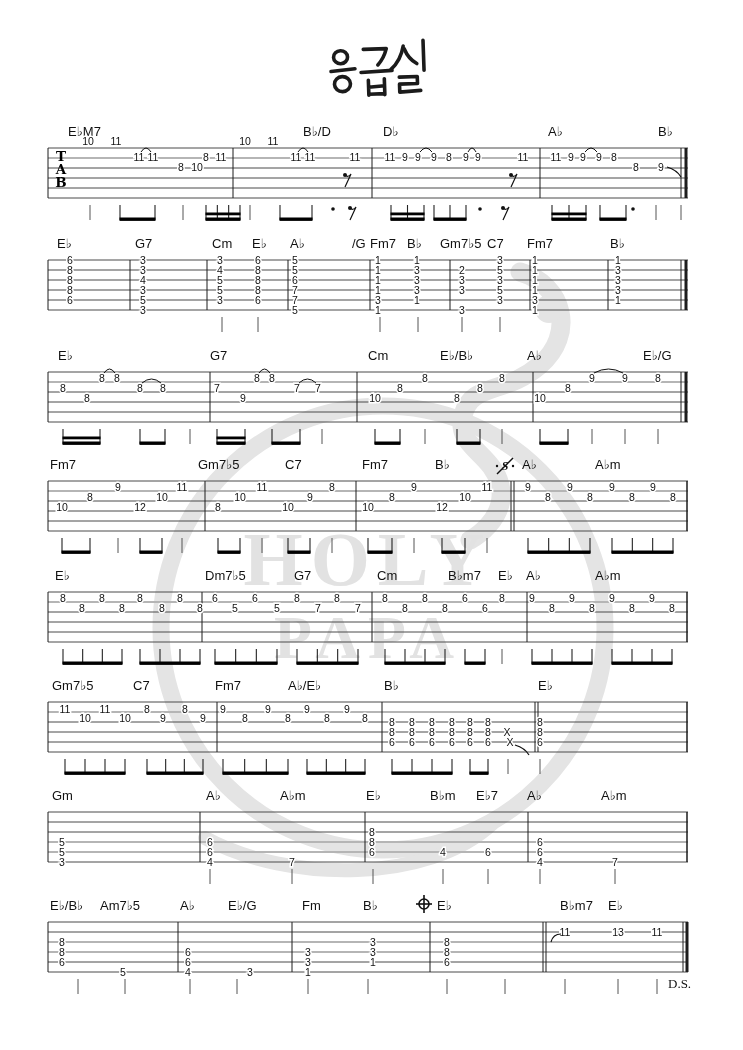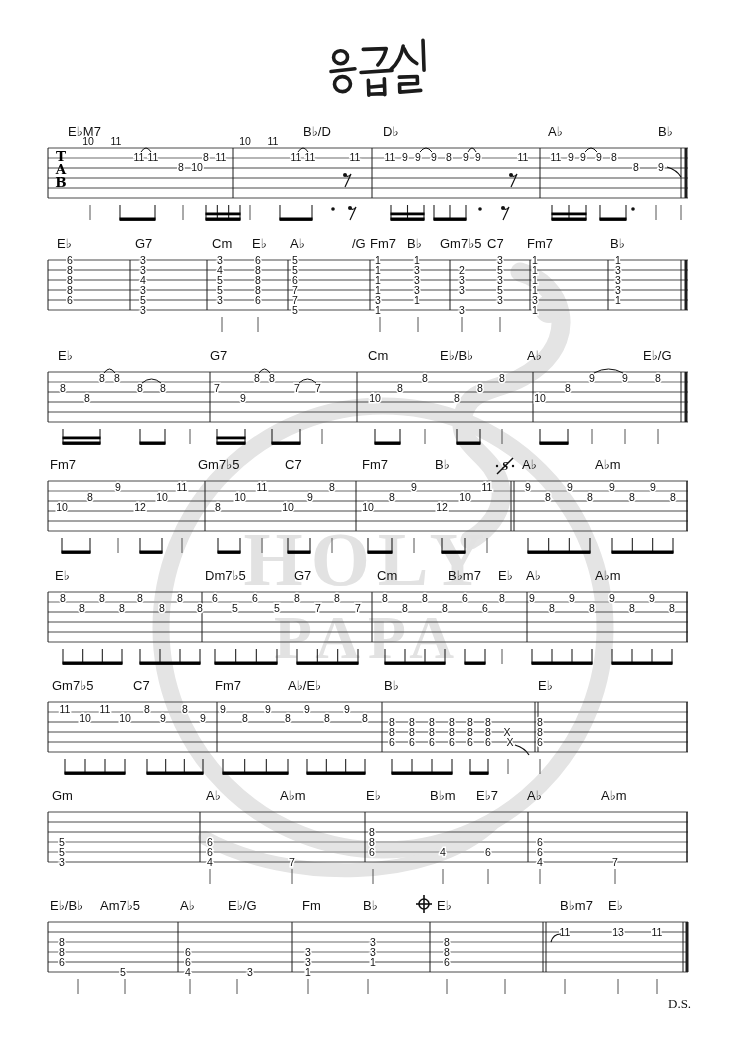--- a/index.html
+++ b/index.html
@@ -686,14 +686,14 @@
         <line x1="308" y1="979" x2="308" y2="994" stroke="#555" stroke-width="1"></line>
         <line x1="368" y1="979" x2="368" y2="994" stroke="#555" stroke-width="1"></line>
         <line x1="447" y1="979" x2="447" y2="994" stroke="#555" stroke-width="1"></line>
         <line x1="505" y1="979" x2="505" y2="994" stroke="#555" stroke-width="1"></line>
         <line x1="565" y1="979" x2="565" y2="994" stroke="#555" stroke-width="1"></line>
         <line x1="618" y1="979" x2="618" y2="994" stroke="#555" stroke-width="1"></line>
         <line x1="657" y1="979" x2="657" y2="994" stroke="#555" stroke-width="1"></line>
       </g>
     </svg>
 
-  <div class="ds" style="left:668px;top:976px;margin-top:20px;">D.S.</div>
+  <div class="ds" style="left:668px;top:976px;">D.S.</div>
 </div>
 
 </body></html>

